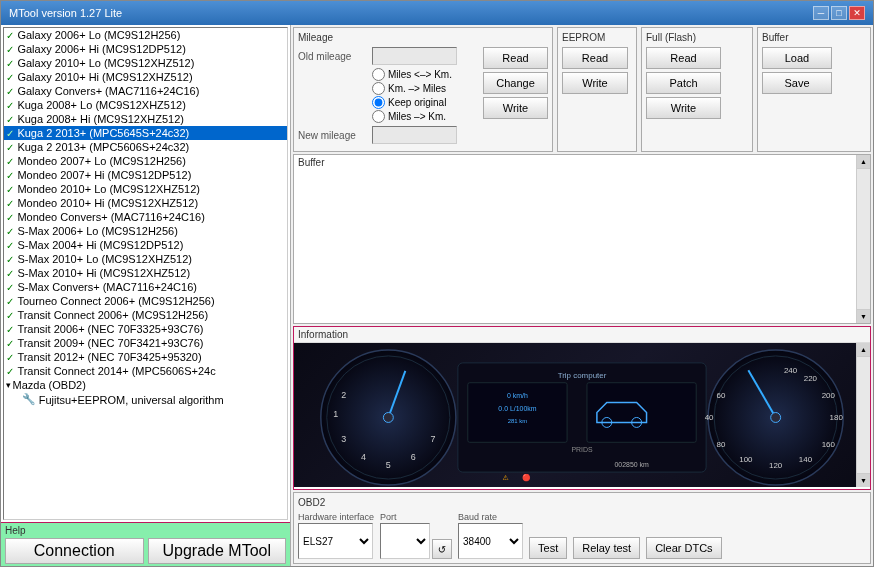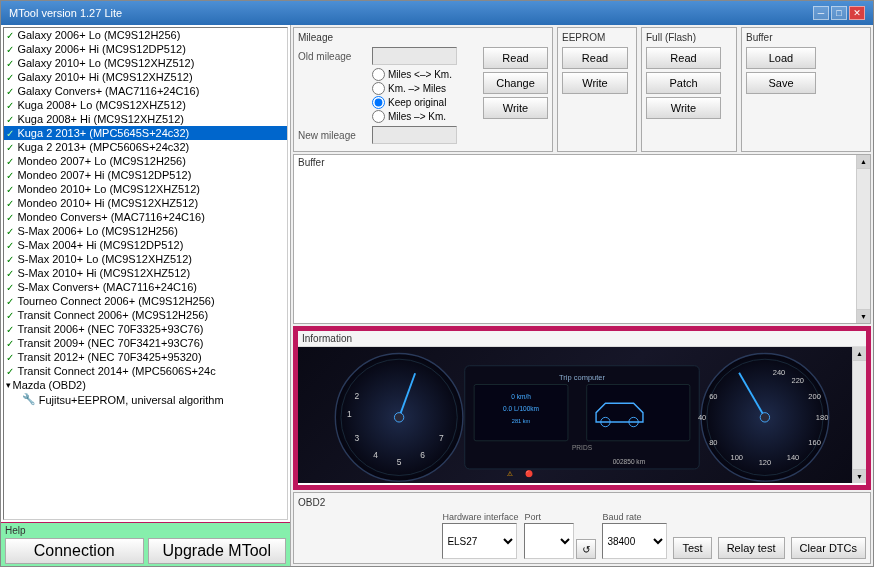--- a/index.html
+++ b/index.html
@@ -222,21 +222,21 @@
     .eeprom-btn {
       width: 66px;
       height: 22px;
       border: 1px solid #aaa;
       background: linear-gradient(to bottom, #ffffff, #dcdcdc);
       cursor: pointer;
       font-size: 11px;
     }
     
     .flash-section {
-      width: 96px;
+      width: 112px;
     }
     .flash-buttons {
       display: flex;
       flex-direction: column;
       gap: 3px;
     }
     .flash-btn {
       width: 75px;
       height: 22px;
       border: 1px solid #aaa;
@@ -275,21 +275,21 @@
       color: #333;
       padding: 2px 4px;
     }
     .buffer-content {
       height: calc(100% - 18px);
       background: white;
       overflow: hidden;
     }
     
     .info-section {
-      border: 5px solid #be185d;
+      border: 1px solid #be185d;
       background: white;
       flex: 1;
       overflow: hidden;
       min-height: 0;
     }
     .info-title {
       font-size: 10px;
       color: #333;
       padding: 2px 4px;
       background: #f5f5f5;
@@ -313,21 +313,20 @@
     }
     .obd2-title {
       font-size: 10px;
       color: #333;
       margin-bottom: 4px;
     }
     .obd2-controls {
       display: flex;
       align-items: center;
       gap: 6px;
-      justify-content: flex-end;
     }
     .obd2-group {
       display: flex;
       flex-direction: column;
       gap: 1px;
     }
     .obd2-group-label {
       font-size: 9px;
       color: #555;
     }

